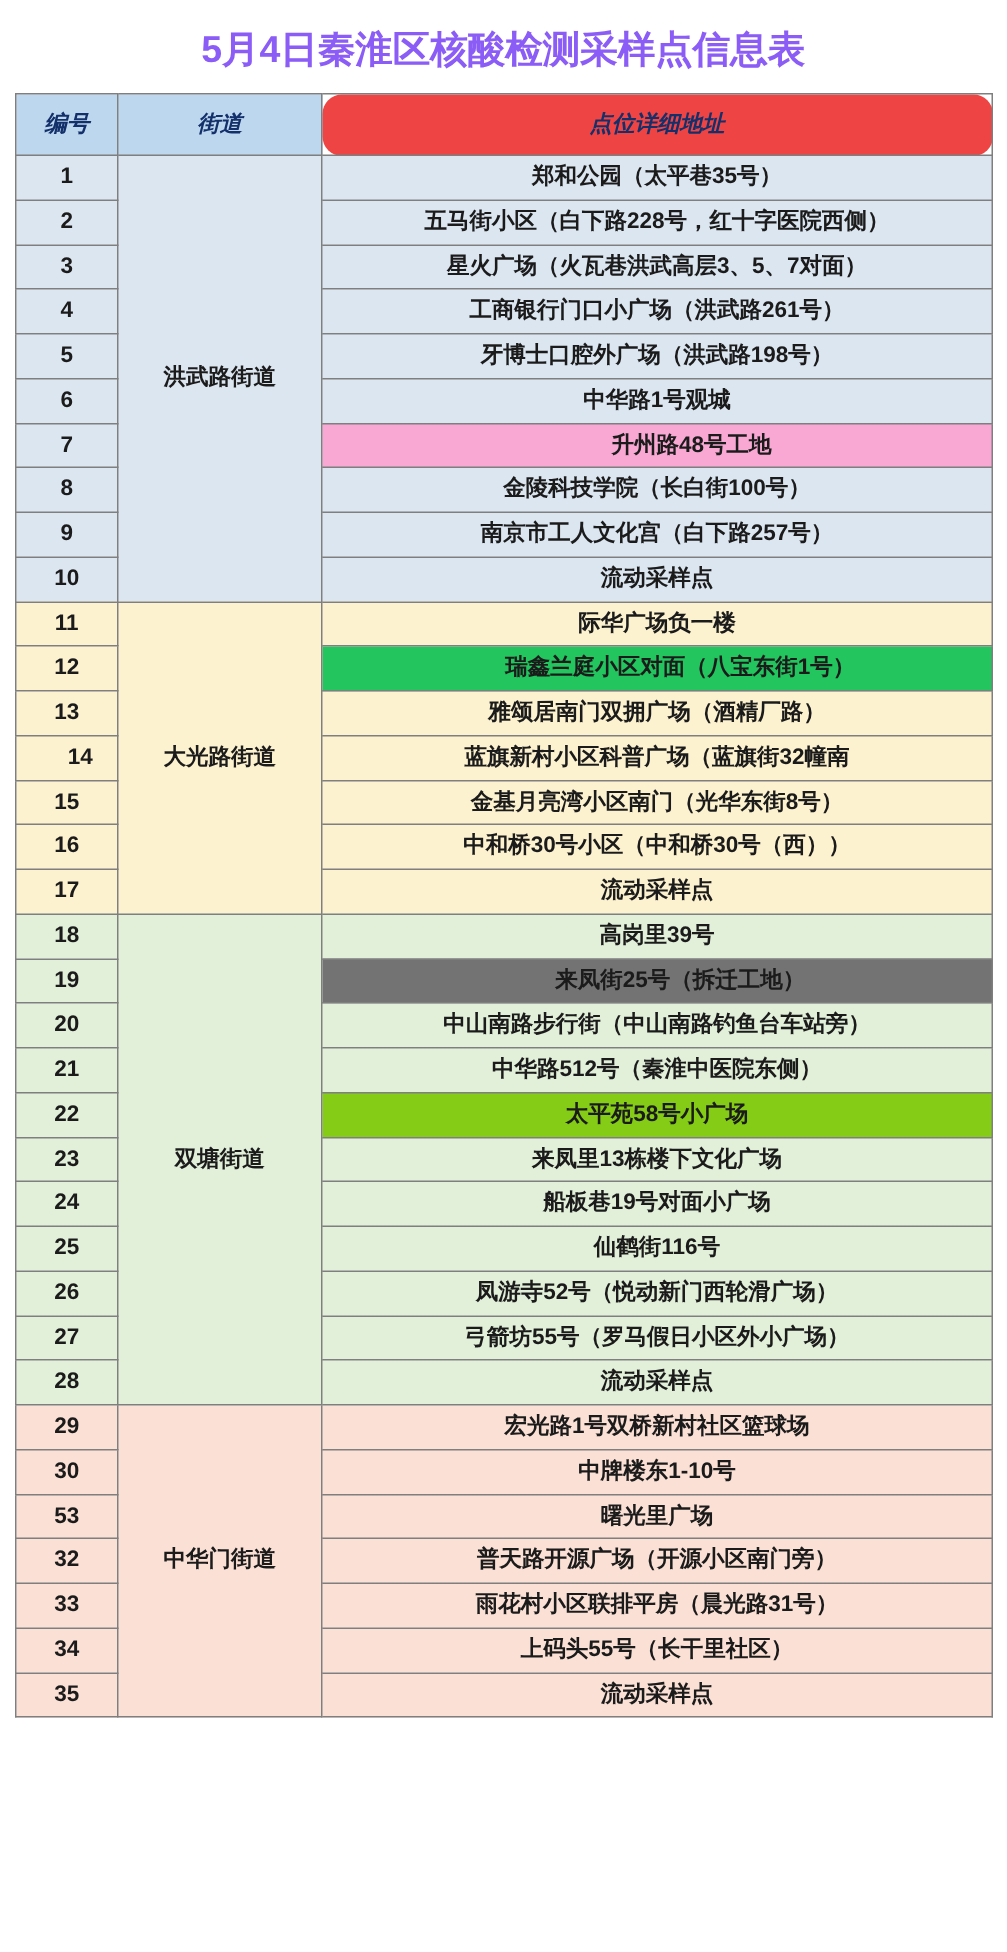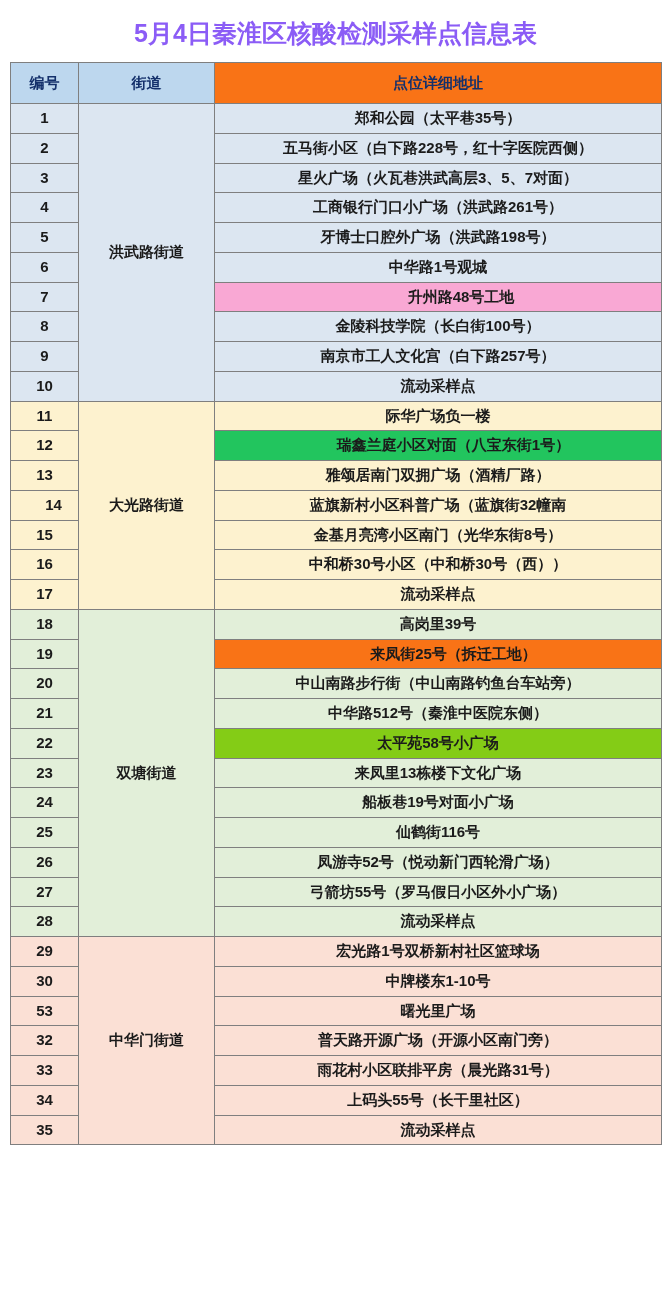--- a/index.html
+++ b/index.html
@@ -40,20 +40,21 @@
     font-size: 15px;
     line-height: 1.25;
     padding: 5px 2px;
   }
   thead th {
     background: #bdd7ee;
     font-weight: bold;
     font-size: 16px;
     height: 30px;
     color: #14306b;
+    font-style: italic;
   }
   col.c-no { width: 68px; }
   col.c-street { width: 136px; }
   col.c-addr { width: 447px; }
 
   td.no-cell, td.street-cell {
     font-weight: bold;
   }
   td.addr-cell {
     font-weight: bold;
@@ -69,21 +70,21 @@
   <table class="info-table">
     <colgroup>
       <col class="c-no">
       <col class="c-street">
       <col class="c-addr">
     </colgroup>
     <thead>
       <tr>
         <th style="background: rgb(189, 215, 238);">编号</th>
         <th style="background: rgb(189, 215, 238);">街道</th>
-        <th style="background: #f97316;">点位详细地址</th>
+        <th style="background: #ef4444; border-radius: 13px;">点位详细地址</th>
       </tr>
     </thead>
     <tbody id="table-body">
         <tr>
           <td class="no-cell" style="background: rgb(220, 230, 241);">1</td>
           <td class="street-cell" rowspan="10" style="background: rgb(220, 230, 241);">洪武路街道</td>
           <td class="addr-cell" style="background: rgb(220, 230, 241);">郑和公园（太平巷35号）</td>
         </tr>
         <tr>
           <td class="no-cell" style="background: rgb(220, 230, 241);">2</td>
@@ -150,21 +151,21 @@
           <td class="no-cell" style="background: rgb(253, 242, 207);">17</td>
           <td class="addr-cell" style="background: rgb(253, 242, 207);">流动采样点</td>
         </tr>
         <tr>
           <td class="no-cell" style="background: rgb(226, 239, 217);">18</td>
           <td class="street-cell" rowspan="11" style="background: rgb(226, 239, 217);">双塘街道</td>
           <td class="addr-cell" style="background: rgb(226, 239, 217);">高岗里39号</td>
         </tr>
         <tr>
           <td class="no-cell" style="background: rgb(226, 239, 217);">19</td>
-          <td class="addr-cell" style="background: #f97316; padding-left: 33px;">来凤街25号（拆迁工地）</td>
+          <td class="addr-cell" style="background: #737373; padding-left: 33px;">来凤街25号（拆迁工地）</td>
         </tr>
         <tr>
           <td class="no-cell" style="background: rgb(226, 239, 217);">20</td>
           <td class="addr-cell" style="background: rgb(226, 239, 217);">中山南路步行街（中山南路钓鱼台车站旁）</td>
         </tr>
         <tr>
           <td class="no-cell" style="background: rgb(226, 239, 217);">21</td>
           <td class="addr-cell" style="background: rgb(226, 239, 217);">中华路512号（秦淮中医院东侧）</td>
         </tr>
         <tr>

